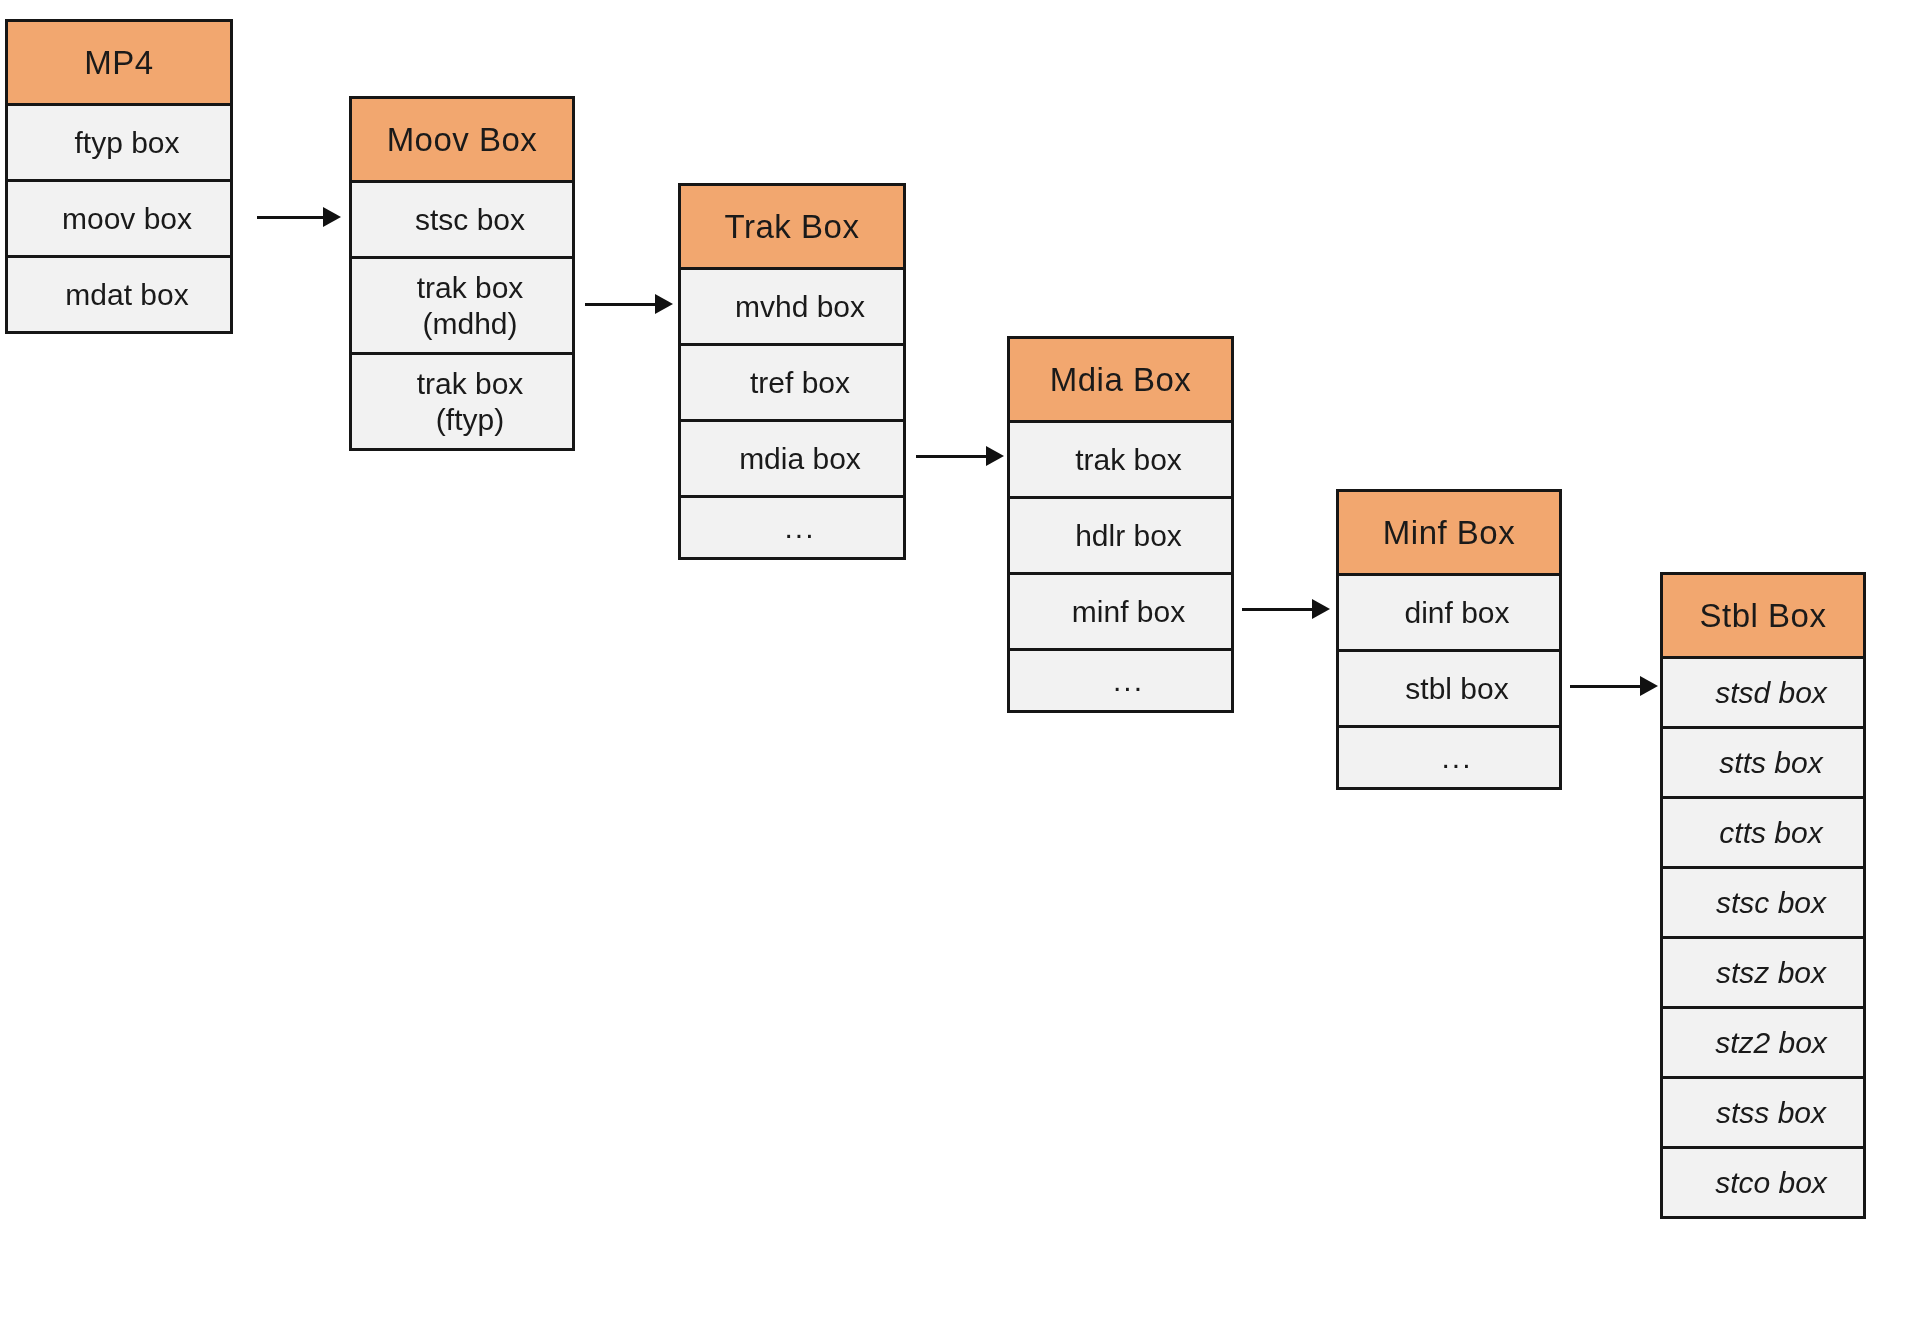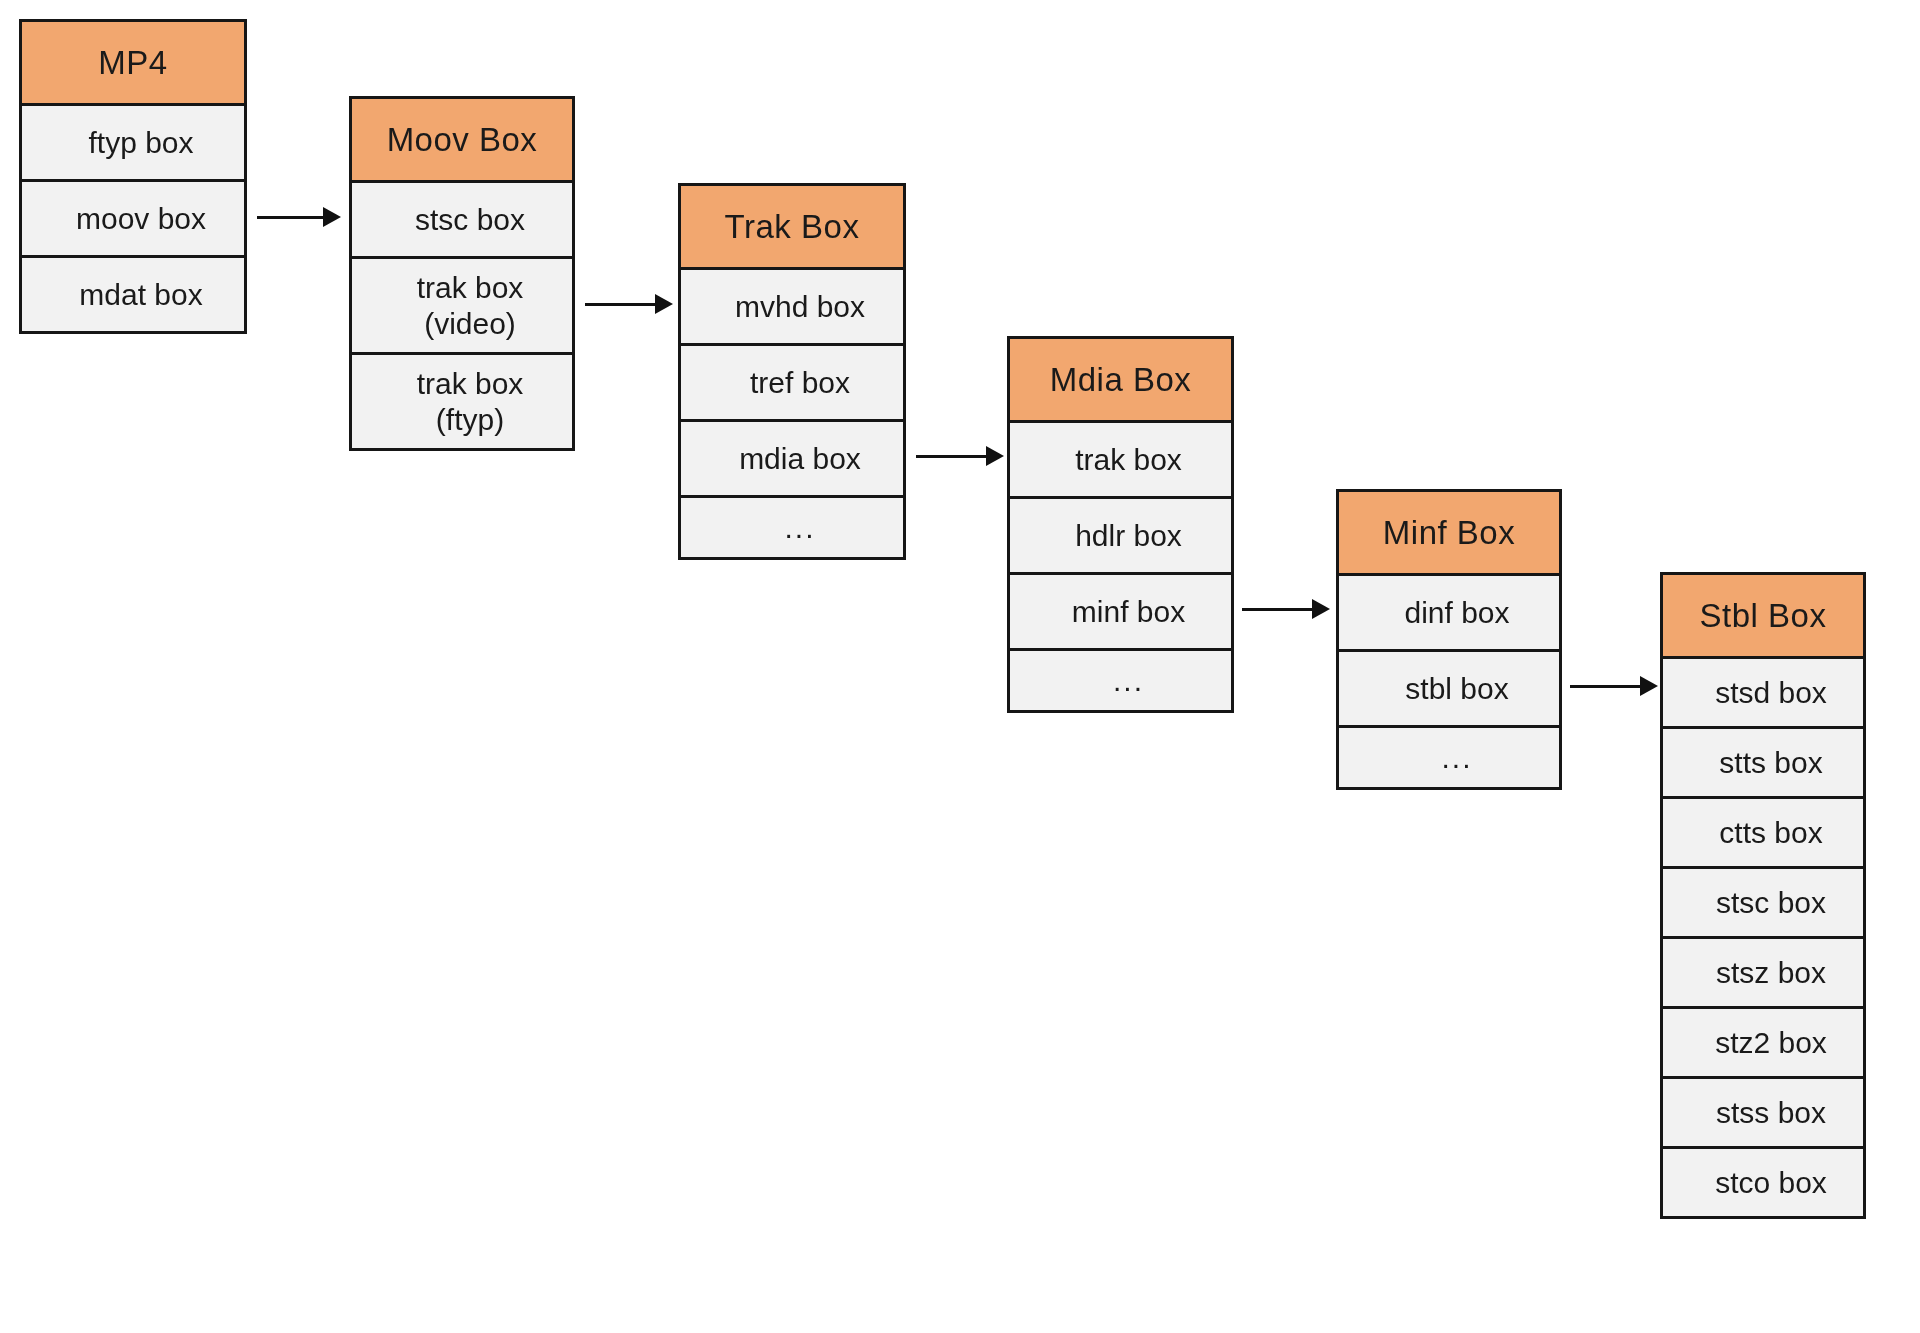--- a/index.html
+++ b/index.html
@@ -32,23 +32,23 @@
     border-top: 3px solid #161616;
     background: #f2f2f2;
     display: flex; flex-direction: column;
     align-items: center; justify-content: center;
     font-size: 30px;
     text-align: center;
     padding-left: 16px;
   }
   .trow.two { height: 93px; line-height: 36px; }
   .trow.dots { height: 59px; font-size: 30px; letter-spacing: 2px; }
-  .t6 .trow { height: 67px; }
+  .t6 .trow { height: 67px; font-style: italic; }
 
-  .t1 { left: 19px;   top: 19px;  width: 222px; }
+  .t1 { left: 5px;   top: 19px;  width: 222px; }
   .t2 { left: 349px;  top: 96px;  width: 220px; }
   .t3 { left: 678px;  top: 183px; width: 222px; }
   .t4 { left: 1007px; top: 336px; width: 221px; }
   .t5 { left: 1336px; top: 489px; width: 220px; }
   .t6 { left: 1660px; top: 572px; width: 200px; }
 
   
   .arrow {
     position: absolute;
     height: 3px;
@@ -80,21 +80,21 @@
     <div class="trow">ftyp box</div>
     <div class="trow">moov box</div>
     <div class="trow">mdat box</div>
   </div>
 
   <div class="table t2">
     <div class="thead">Moov Box</div>
     <div class="trow">stsc box</div>
     <div class="trow two">
       <span>trak box</span>
-      <span>(video)</span>
+      <span>(mdhd)</span>
     </div>
     <div class="trow two">
       <span>trak box</span>
       <span>(ftyp)</span>
     </div>
   </div>
 
   <div class="table t3">
     <div class="thead">Trak Box</div>
     <div class="trow">mvhd box</div>

